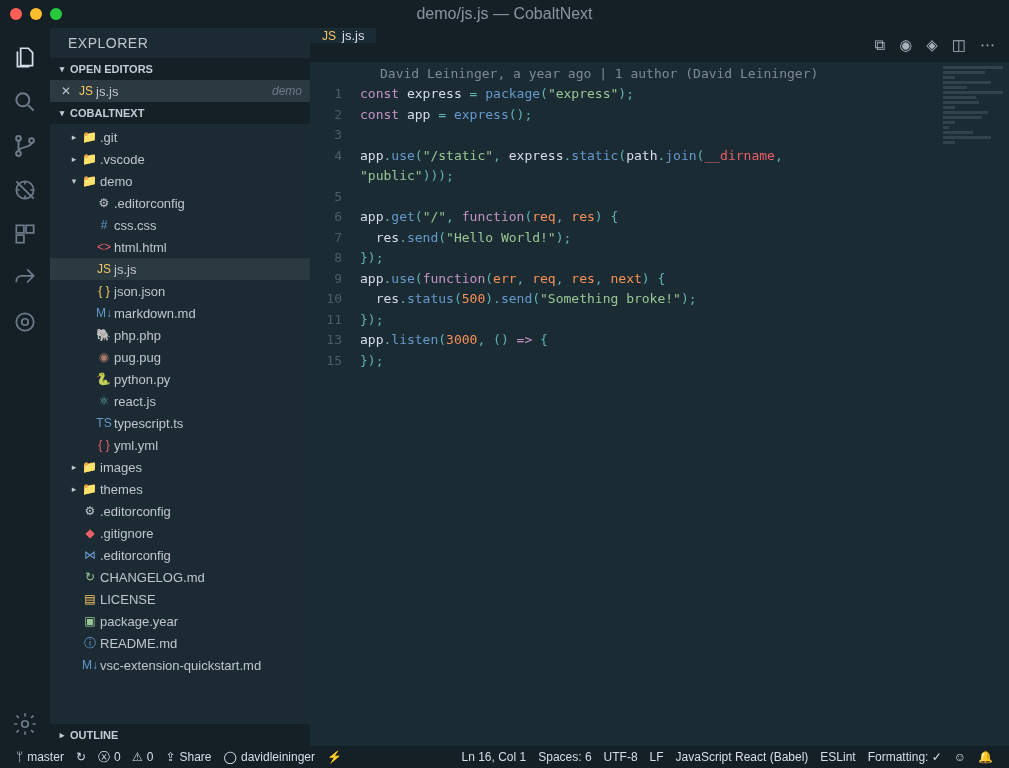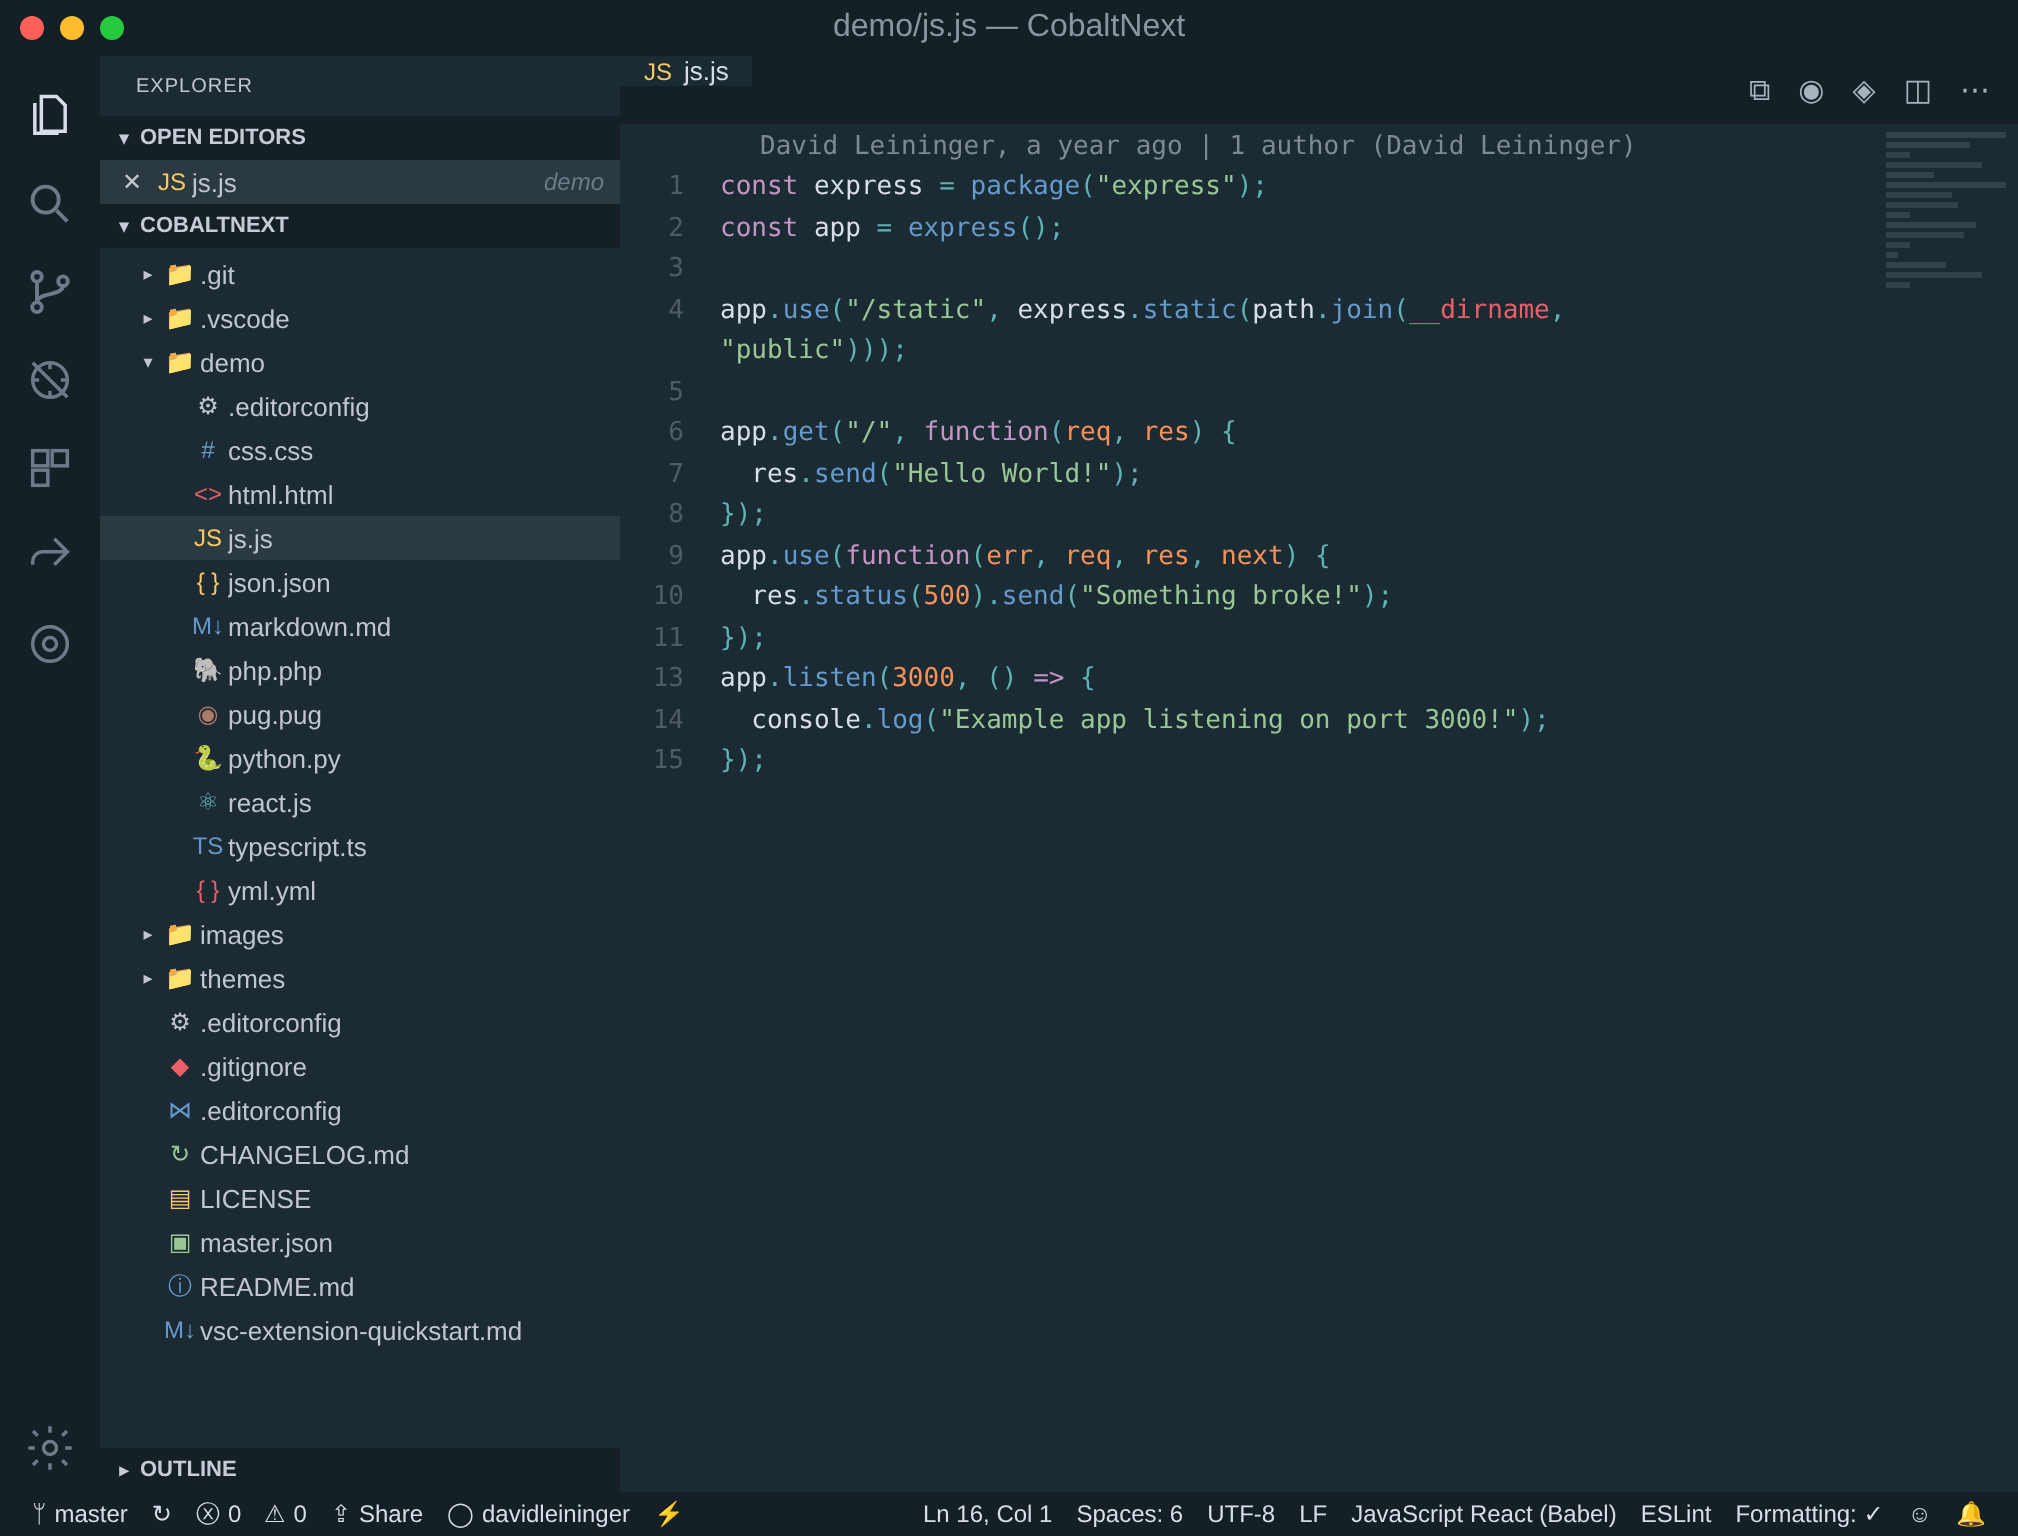--- a/index.html
+++ b/index.html
@@ -61,21 +61,21 @@
   display: flex;
   flex-direction: column;
   flex-shrink: 0;
 }
 .sidebar-title {
   height: 30px;
   display: flex;
   align-items: center;
   padding: 0 18px;
   color: #c0c5ce;
-  font-size: 10px;
+  font-size: 14px;
   letter-spacing: 0.5px;
 }
 .section-header {
   height: 22px;
   background: #142026;
   display: flex;
   align-items: center;
   padding-left: 4px;
   color: #c5ccd6;
   font-size: 11px;
@@ -418,21 +418,21 @@
      <span class="label">CHANGELOG.md</span>
    </div>
         <div class="tree-row " style="padding-left:18px">
      <span class="arrow"></span>
      <span class="icon ic-license">▤</span>
      <span class="label">LICENSE</span>
    </div>
         <div class="tree-row " style="padding-left:18px">
      <span class="arrow"></span>
      <span class="icon ic-npm">▣</span>
-     <span class="label">master.json</span>
+     <span class="label">package.year</span>
    </div>
         <div class="tree-row " style="padding-left:18px">
      <span class="arrow"></span>
      <span class="icon ic-info">ⓘ</span>
      <span class="label">README.md</span>
    </div>
         <div class="tree-row " style="padding-left:18px">
      <span class="arrow"></span>
      <span class="icon ic-md">M↓</span>
      <span class="label">vsc-extension-quickstart.md</span>
@@ -509,24 +509,20 @@
      <div class="gutter ">10</div>
      <div class="code-content">  <span class="tok-var">res</span><span class="tok-punc">.</span><span class="tok-fn">status</span><span class="tok-punc">(</span><span class="tok-num">500</span><span class="tok-punc">).</span><span class="tok-fn">send</span><span class="tok-punc">(</span><span class="tok-str">"Something broke!"</span><span class="tok-punc">);</span></div>
    </div>
           <div class="code-line ">
      <div class="gutter ">11</div>
      <div class="code-content"><span class="tok-punc">});</span></div>
    </div>
           <div class="code-line ">
      <div class="gutter ">13</div>
      <div class="code-content"><span class="tok-var">app</span><span class="tok-punc">.</span><span class="tok-prop">listen</span><span class="tok-punc">(</span><span class="tok-num">3000</span><span class="tok-punc">,</span> <span class="tok-punc">()</span> <span class="tok-kw">=&gt;</span> <span class="tok-punc">{</span></div>
-   </div>
-          <div class="code-line ">
-     <div class="gutter ">14</div>
-     <div class="code-content">  <span class="tok-var">console</span><span class="tok-punc">.</span><span class="tok-fn">log</span><span class="tok-punc">(</span><span class="tok-str">"Example app listening on port 3000!"</span><span class="tok-punc">);</span></div>
    </div>
           <div class="code-line ">
      <div class="gutter ">15</div>
      <div class="code-content"><span class="tok-punc">});</span></div>
    </div>
         </div>
       <div class="minimap">
         <div></div>
           <div style="width:70%"></div>
           <div style="width:20%"></div>

